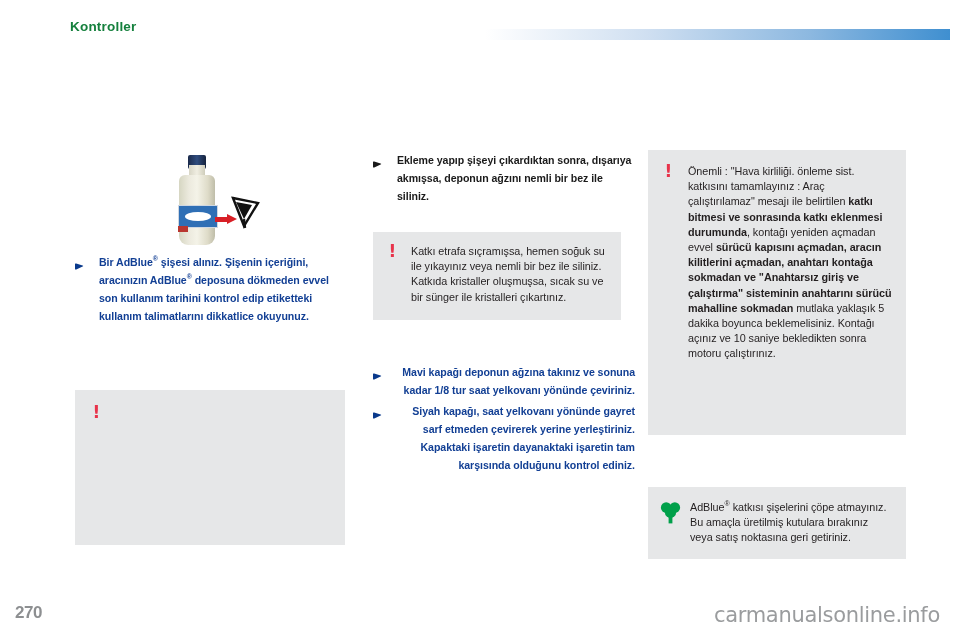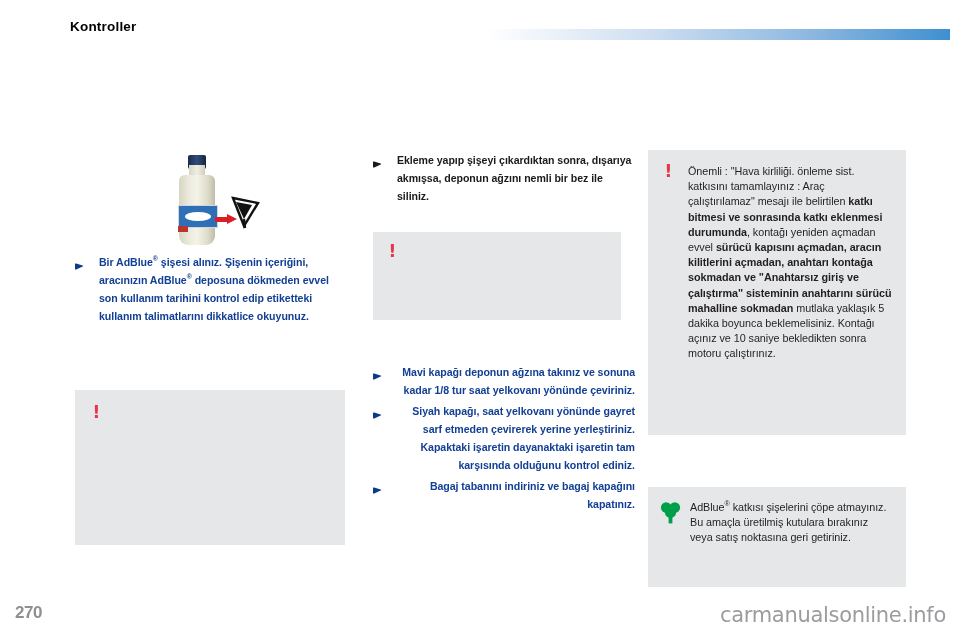--- a/index.html
+++ b/index.html
@@ -15,21 +15,21 @@
     overflow: hidden;
   }
 
   
   .header-title {
     position: absolute;
     left: 70px;
     top: 19px;
     font-size: 13.5px;
     font-weight: bold;
-    color: #000000;
+    color: #15803d;
     letter-spacing: 0.2px;
   }
   .header-bar {
     position: absolute;
     left: 485px;
     top: 29px;
     width: 465px;
     height: 11px;
     background: linear-gradient(to right, #ffffff 0%, #cfdff1 35%, #8cb8e0 70%, #3f8fd0 100%);
   }
@@ -39,21 +39,21 @@
     position: absolute;
     left: 15px;
     top: 603px;
     font-size: 17px;
     font-weight: bold;
     color: #8d8f91;
     letter-spacing: -0.5px;
   }
   .watermark {
     position: absolute;
-    right: 14px;
+    right: 20px;
     top: 603px;
     font-size: 21px;
     color: #9a9c9e;
     letter-spacing: -0.3px;
     font-family: "DejaVu Sans", sans-serif;
   }
 
   
   .col {
     position: absolute;
@@ -221,21 +221,21 @@
     position: absolute;
     left: 12px;
     top: 14px;
     width: 20px;
     height: 22px;
   }
 
   .box-left-note  { left: 75px;  top: 390px; width: 270px; height: 155px; }
   .box-mid-note   { left: 373px; top: 232px; width: 248px; height: 88px; }
   .box-right-note { left: 648px; top: 150px; width: 258px; height: 285px; }
-  .box-right-eco  { left: 648px; top: 487px; width: 258px; height: 100px; }
+  .box-right-eco  { left: 648px; top: 487px; width: 258px; height: 72px; }
 
   sup { font-size: 66%; vertical-align: super; line-height: 0; }
 </style>
 </head>
 <body>
 
 <div class="header-title">Kontroller</div>
 <div class="header-bar"></div>
 
 <div class="figure">
@@ -283,20 +283,22 @@
           </svg>
       </span>
       <span class="txt-black">Ekleme yapıp şişeyi çıkardıktan sonra, dışarıya akmışsa, deponun ağzını nemli bir bez ile siliniz.</span>
     </li>
   </ul>
 </div>
 
 <div class="note-box box-mid-note">
   <div class="note-inner" style="padding:12px 12px 12px 38px;">
     <div class="warn-icon" style="left:13px; top:12px;">!</div>
+    <div class="note-text" style="white-space:pre-line;">Katkı etrafa sıçramışsa, hemen soğuk su ile yıkayınız veya nemli bir bez ile siliniz.
+Katkıda kristaller oluşmuşsa, sıcak su ve bir sünger ile kristalleri çıkartınız.</div>
   </div>
 </div>
 
 <div class="col col-mid" style="top:362px; width:262px;text-align:right;">
   <ul class="bullets">
     <li>
       <span class="bullet-mark blue">
         <svg width="9" height="7" viewBox="0 0 9 7">
             <path d="M0 1 Q0 0 1.2 0.6 L7.6 2.4 Q9 2.9 7.6 3.6 L1.3 6.4 Q0 7 0 5.9 Z" fill="currentColor"></path>
           </svg>
@@ -304,28 +306,20 @@
       <span class="txt-blue">Mavi kapağı deponun ağzına takınız ve sonuna kadar 1/8 tur saat yelkovanı yönünde çeviriniz.</span>
     </li>
     <li>
       <span class="bullet-mark blue">
         <svg width="9" height="7" viewBox="0 0 9 7">
             <path d="M0 1 Q0 0 1.2 0.6 L7.6 2.4 Q9 2.9 7.6 3.6 L1.3 6.4 Q0 7 0 5.9 Z" fill="currentColor"></path>
           </svg>
       </span>
       <span class="txt-blue">Siyah kapağı, saat yelkovanı yönünde gayret sarf etmeden çevirerek yerine yerleştiriniz. Kapaktaki işaretin dayanaktaki işaretin tam karşısında olduğunu kontrol ediniz.</span>
     </li>
-    <li>
-      <span class="bullet-mark blue">
-        <svg width="9" height="7" viewBox="0 0 9 7">
-            <path d="M0 1 Q0 0 1.2 0.6 L7.6 2.4 Q9 2.9 7.6 3.6 L1.3 6.4 Q0 7 0 5.9 Z" fill="currentColor"></path>
-          </svg>
-      </span>
-      <span class="txt-blue">Bagaj tabanını indiriniz ve bagaj kapağını kapatınız.</span>
-    </li>
   </ul>
 </div>
 
 <div class="note-box box-right-note">
   <div class="note-inner" style="padding:14px 14px 14px 40px;">
     <div class="warn-icon" style="left:14px; top:14px;">!</div>
     <div class="note-text" id="right-note-text"><span>Önemli : "Hava kirliliği. önleme sist. katkısını tamamlayınız : Araç çalıştırılamaz" mesajı ile belirtilen </span><b>katkı bitmesi ve sonrasında katkı eklenmesi durumunda</b><span>, kontağı yeniden açmadan evvel </span><b>sürücü kapısını açmadan, aracın kilitlerini açmadan, anahtarı kontağa sokmadan ve "Anahtarsız giriş ve çalıştırma" sisteminin anahtarını sürücü mahalline sokmadan</b><span> mutlaka yaklaşık 5 dakika boyunca beklemelisiniz. Kontağı açınız ve 10 saniye bekledikten sonra motoru çalıştırınız.</span></div>
   </div>
 </div>
 

